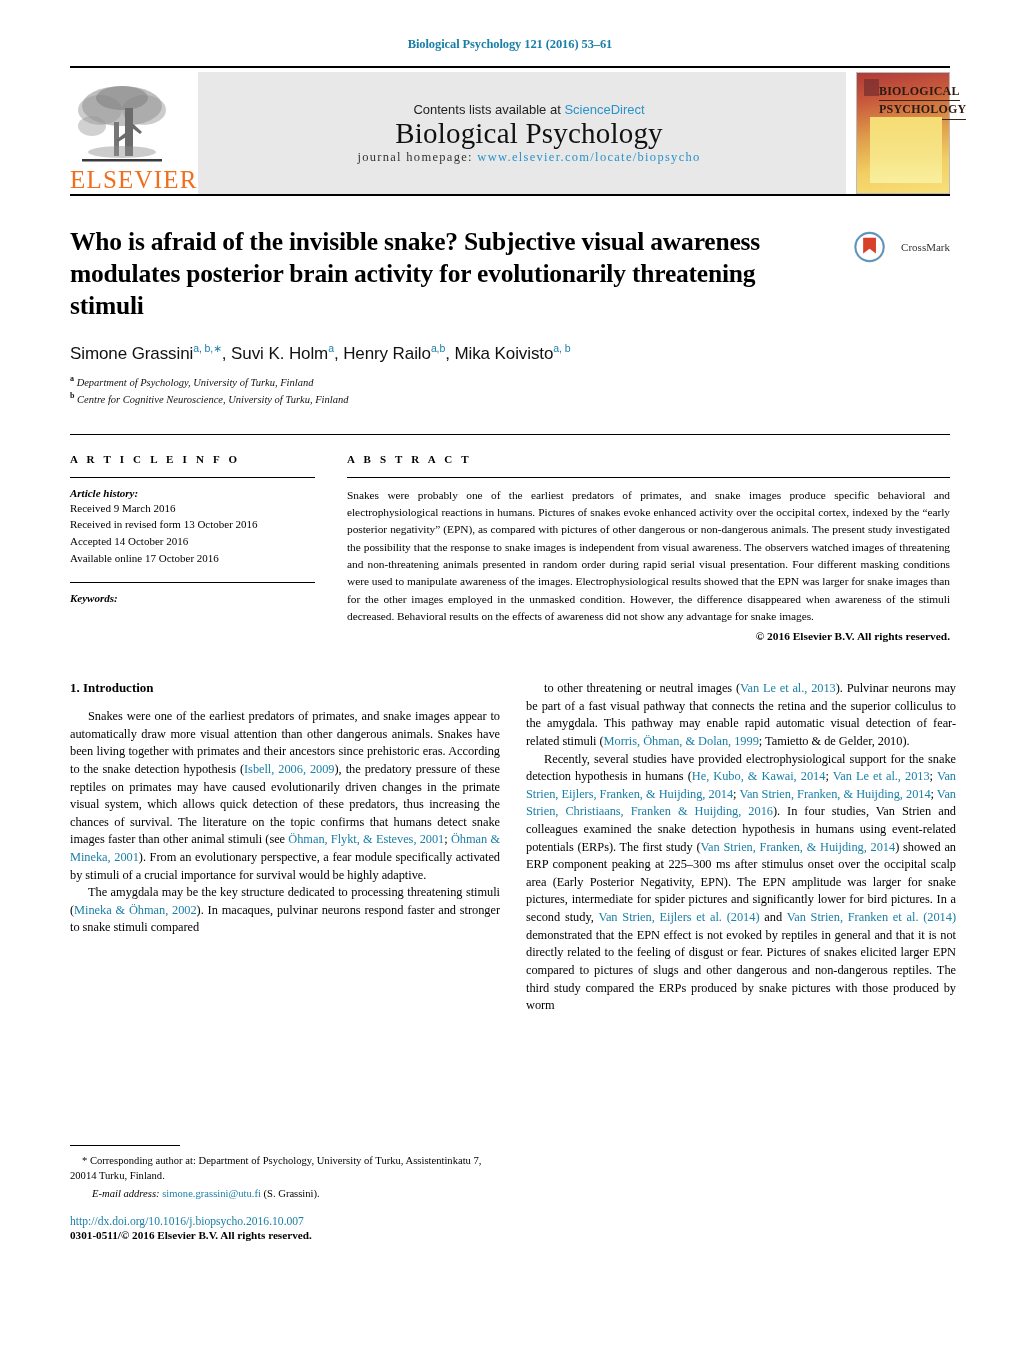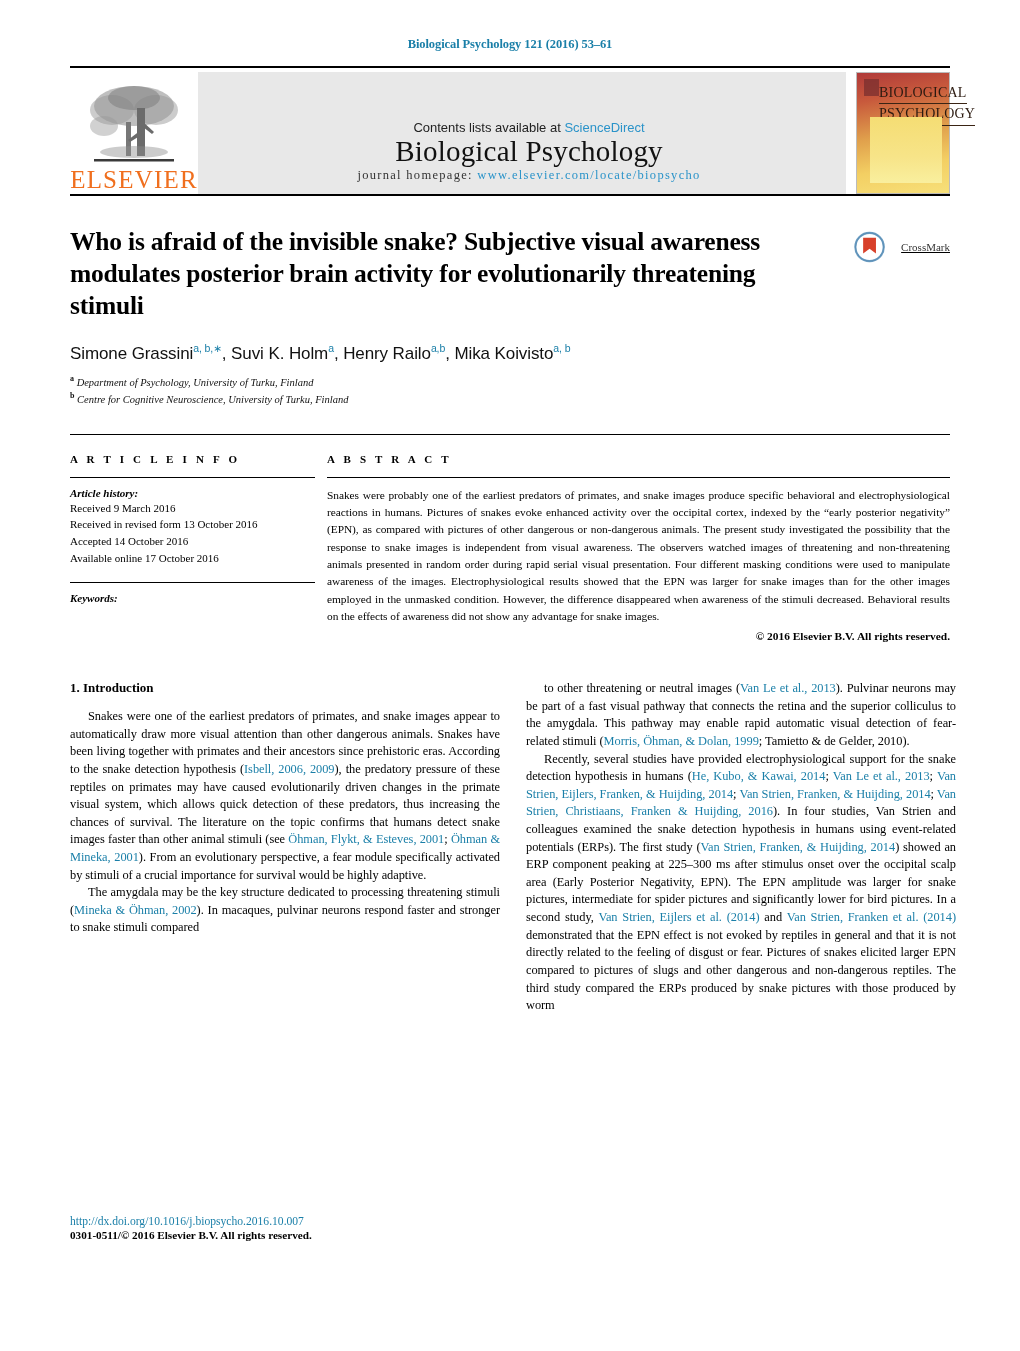--- a/index.html
+++ b/index.html
@@ -44,40 +44,39 @@
     display: flex;
     align-items: stretch;
     height: 122px;
     margin-top: 4px;
   }
   .elsevier-logo {
     width: 128px;
     flex: 0 0 128px;
     display: flex;
     flex-direction: column;
-    align-items: center;
     justify-content: flex-end;
     padding-bottom: 2px;
   }
   .tree-svg { display: block; }
   .elsevier-word {
     font-family: "Liberation Serif", serif;
     font-size: 25px;
     letter-spacing: 1.2px;
     color: #f06f1e;
     line-height: 1;
     margin-top: 1px;
   }
   .masthead-center {
     flex: 1 1 auto;
     background: #e8e8e8;
     display: flex;
     flex-direction: column;
     align-items: center;
-    justify-content: flex-end;
+    justify-content: center;
     padding: 11px 0 11px 14px;
   }
   .contents-line {
     font-family: "Liberation Sans", sans-serif;
     font-size: 13px;
     color: #222;
   }
   .contents-line a { color: #2a93c9; text-decoration: none; }
   .journal-name {
     font-family: "Liberation Serif", serif;
@@ -109,22 +108,22 @@
     position: absolute;
     left: 7px; top: 6px;
     width: 15px; height: 17px;
     background: #7a2f2f;
     opacity: 0.75;
   }
   .cover-title {
     position: absolute;
     left: 22px; top: 10px; right: 17px;
     font-family: "Liberation Serif", serif;
-    font-size: 14px;
-    font-weight: normal;
+    font-size: 12px;
+    font-weight: bold;
     color: #2b1a10;
     line-height: 1.45;
     letter-spacing: 0.2px;
   }
   .cover-title span { display: block; border-bottom: 1px solid #3a2414; width: fit-content; }
   .masthead-rule {
     border-bottom: 2.5px solid #000;
     margin: 0 0 0 0;
   }
 
@@ -142,21 +141,20 @@
     width: 730px;
     letter-spacing: -0.2px;
   }
   .crossmark {
     position: absolute;
     right: 0; top: 4px;
     width: 96px;
     display: flex;
     align-items: center;
     gap: 16px;
-    text-decoration: underline;
   }
   .crossmark-label {
     font-family: "Liberation Serif", serif;
     font-size: 11px;
     color: #333;
   }
   .authors {
     margin-top: 20px;
     font-family: "Liberation Sans", sans-serif;
     font-size: 17px;
@@ -175,21 +173,21 @@
   .affiliations sup { font-style: normal; font-weight: bold; font-size: 8px; }
 
   
   .info-rule-top {
     margin: 26px 70px 0 70px;
     border-top: 1px solid #000;
   }
   .info-abstract {
     margin: 18px 70px 0 70px;
     display: flex;
-    gap: 12px;
+    gap: 32px;
   }
   .col-info { width: 245px; flex: 0 0 245px; }
   .col-abstract { flex: 1 1 auto; }
   .sec-head {
     font-family: "Liberation Serif", serif;
     font-size: 11px;
     font-weight: bold;
     letter-spacing: 3.2px;
   }
   .thin-rule {
@@ -398,19 +396,28 @@
         </div>
     </div>
     <div class="bcol">
       <div id="right-paras">
           <p class="para">to other threatening or neutral images (<a class="ref" href="#">Van Le et al., 2013</a>). Pulvinar neurons may be part of a fast visual pathway that connects the retina and the superior colliculus to the amygdala. This pathway may enable rapid automatic visual detection of fear-related stimuli (<a class="ref" href="#">Morris, Öhman, &amp; Dolan, 1999</a>; Tamietto &amp; de Gelder, 2010).</p>
           <p class="para">Recently, several studies have provided electrophysiological support for the snake detection hypothesis in humans (<a class="ref" href="#">He, Kubo, &amp; Kawai, 2014</a>; <a class="ref" href="#">Van Le et al., 2013</a>; <a class="ref" href="#">Van Strien, Eijlers, Franken, &amp; Huijding, 2014</a>; <a class="ref" href="#">Van Strien, Franken, &amp; Huijding, 2014</a>; <a class="ref" href="#">Van Strien, Christiaans, Franken &amp; Huijding, 2016</a>). In four studies, Van Strien and colleagues examined the snake detection hypothesis in humans using event-related potentials (ERPs). The first study (<a class="ref" href="#">Van Strien, Franken, &amp; Huijding, 2014</a>) showed an ERP component peaking at 225–300 ms after stimulus onset over the occipital scalp area (Early Posterior Negativity, EPN). The EPN amplitude was larger for snake pictures, intermediate for spider pictures and significantly lower for bird pictures. In a second study, <a class="ref" href="#">Van Strien, Eijlers et al. (2014)</a> and <a class="ref" href="#">Van Strien, Franken et al. (2014)</a> demonstrated that the EPN effect is not evoked by reptiles in general and that it is not directly related to the feeling of disgust or fear. Pictures of snakes elicited larger EPN compared to pictures of slugs and other dangerous and non-dangerous reptiles. The third study compared the ERPs produced by snake pictures with those produced by worm</p>
         </div>
     </div>
   </div>
 
+  <div class="footnotes">
+    <div class="fn-rule"></div>
+    <div class="fn-text">* Corresponding author at: Department of Psychology, University of Turku, Assistentinkatu 7, 20014 Turku, Finland.</div>
+    <div class="fn-email">
+      <i>E-mail address:</i>
+      <a class="link" href="#">simone.grassini@utu.fi</a>
+      <span>(S. Grassini).</span>
+    </div>
+  </div>
 
   <div class="doi-block">
     <div class="doi-line">http://dx.doi.org/10.1016/j.biopsycho.2016.10.007</div>
     <div class="issn-line">0301-0511/© 2016 Elsevier B.V. All rights reserved.</div>
   </div>
 
 </div>
 
 </body></html>

